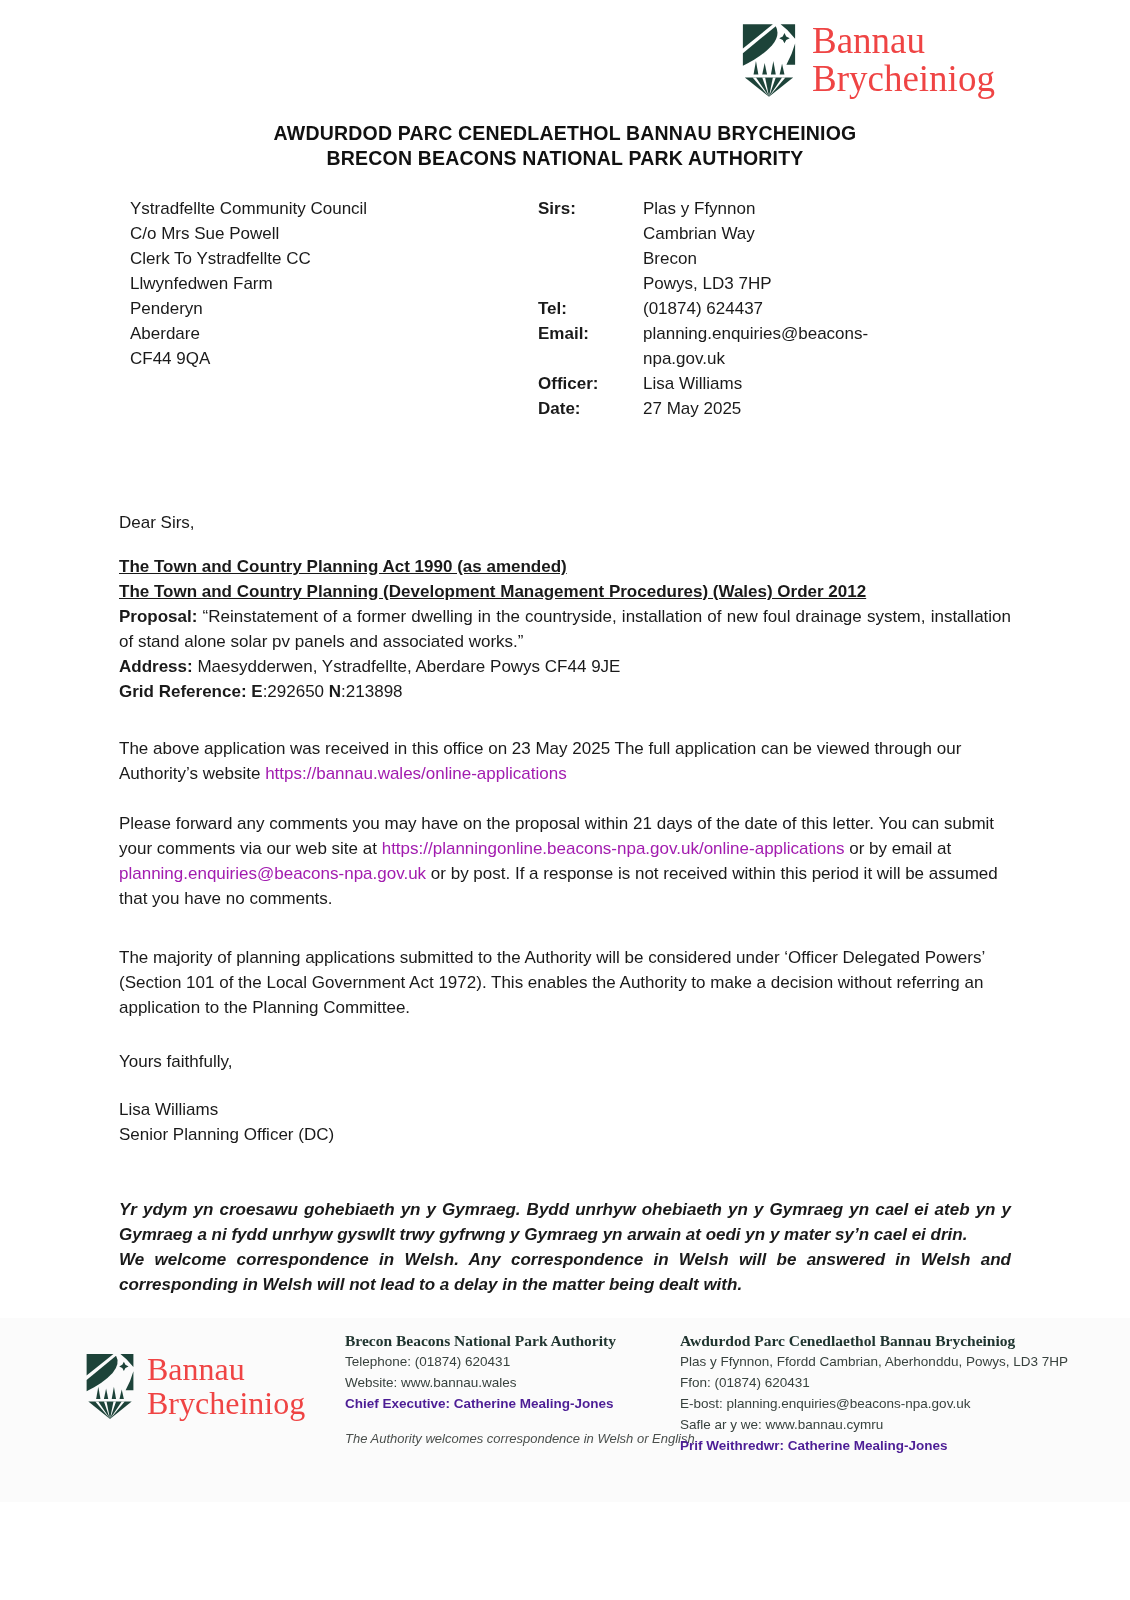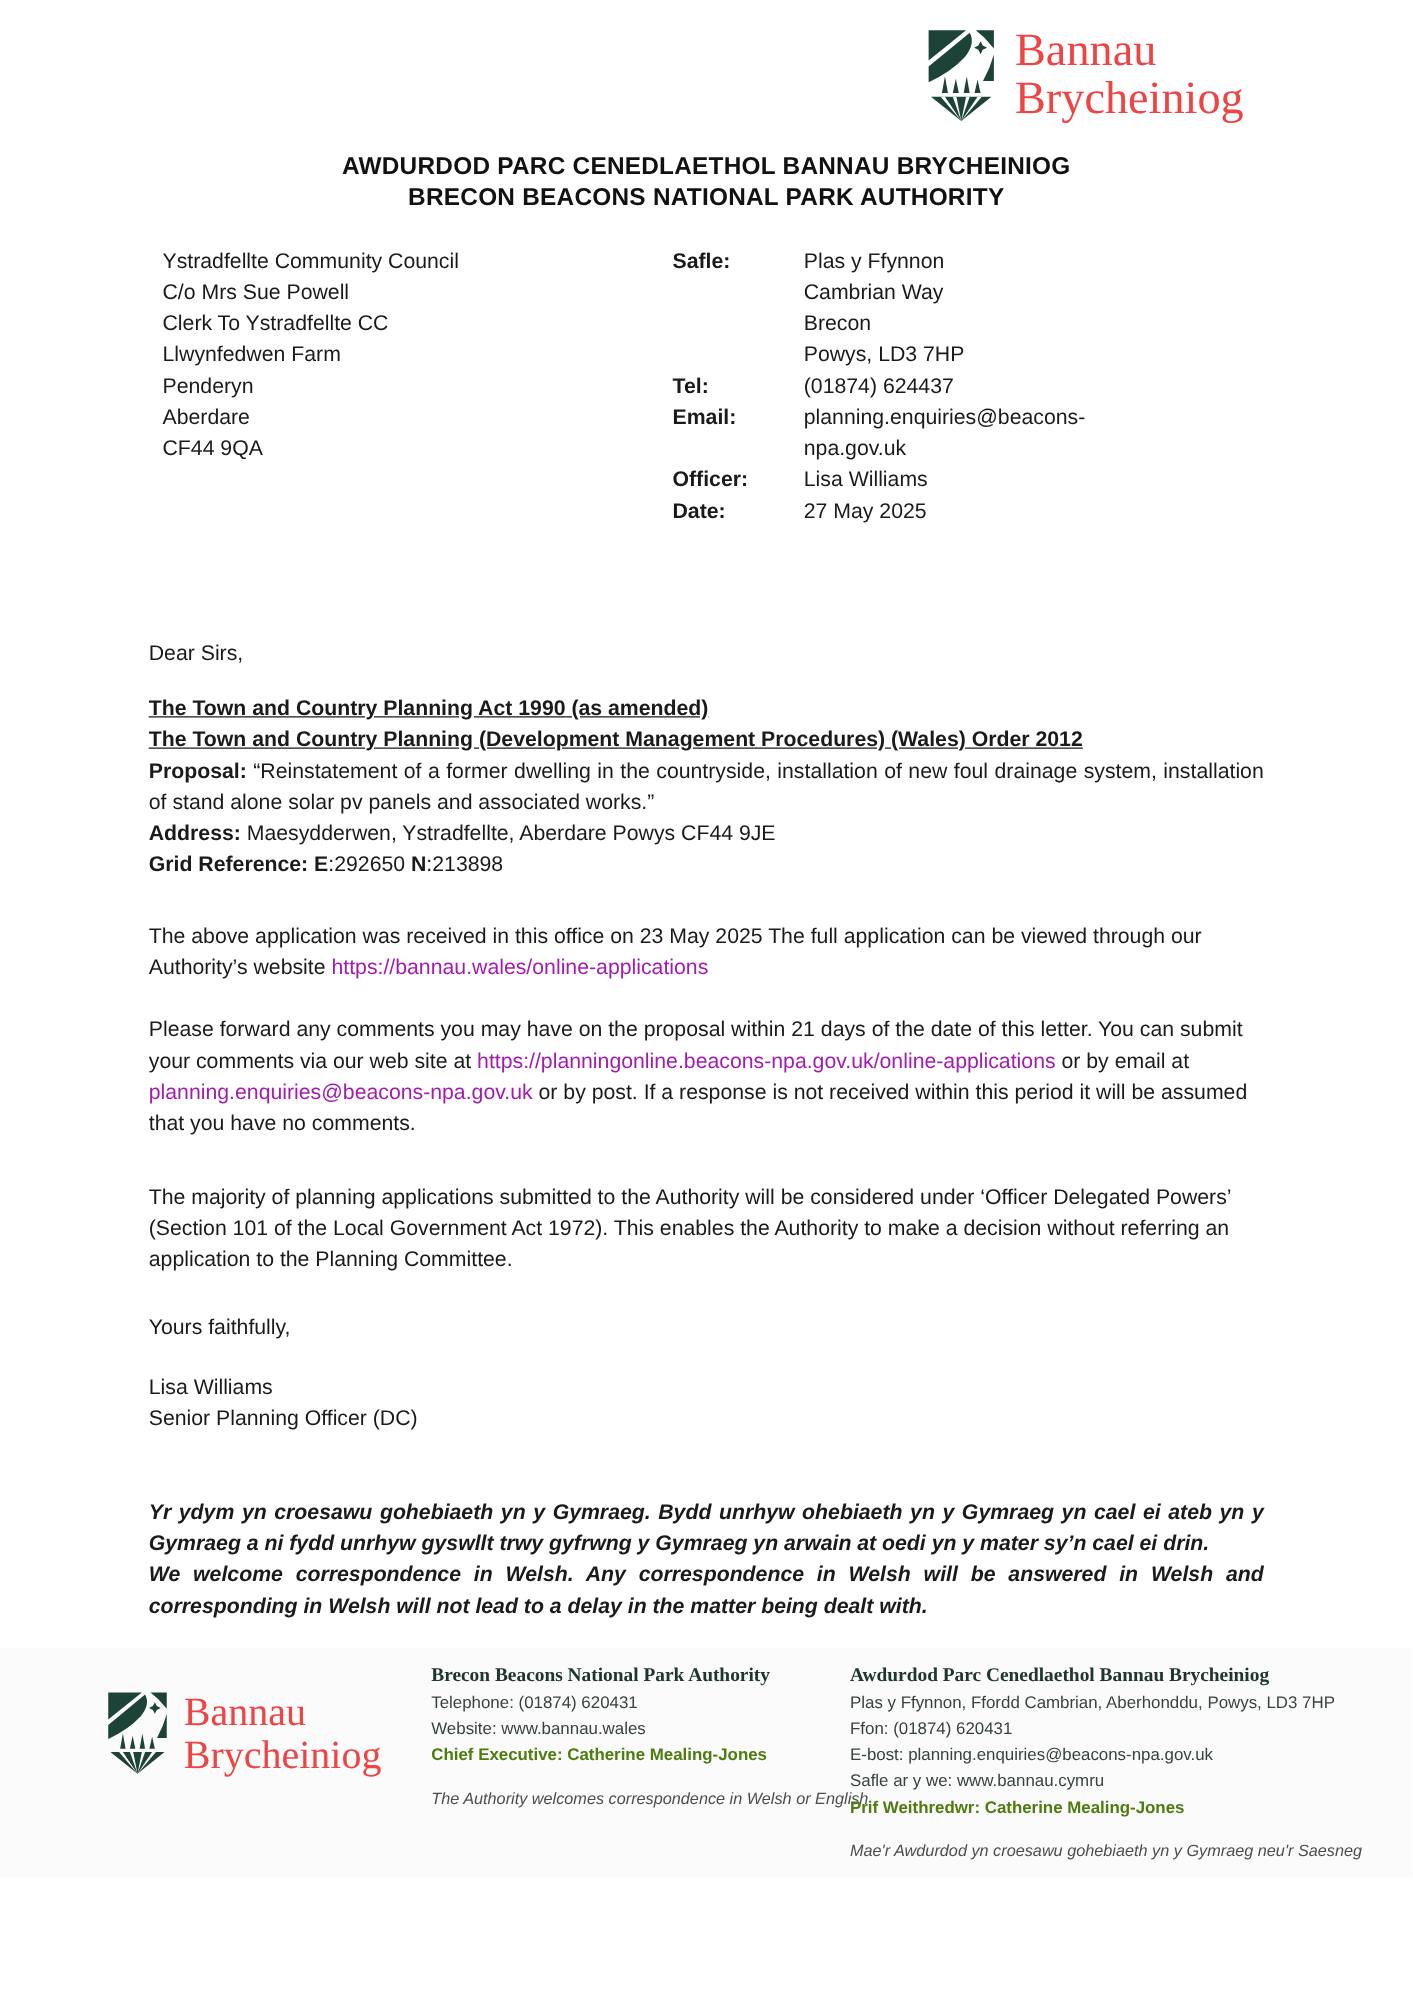--- a/index.html
+++ b/index.html
@@ -41,21 +41,21 @@
 
   
   .footer { top:1318px; left:0; width:1130px; height:184px; background:#fbfbfb; }
   .f-logo { position:absolute; left:84px; top:34px; display:flex; gap:11px; align-items:flex-start; }
   .f-logo .logo-icon { width:52px; height:68px; }
   .f-logo .logo-word { font-size:32px; line-height:34px; }
   .f-col { position:absolute; top:12px; font-size:13.5px; line-height:21px; color:#37413d; white-space:nowrap; }
   .f-en { left:345px; }
   .f-cy { left:680px; }
   .f-title { font-family:"Liberation Serif", serif; font-weight:bold; font-size:15.5px; color:#203530; }
-  .f-bold { font-weight:bold; color:#4d7c0f; }
+  .f-bold { font-weight:bold; color:#4c1d95; }
   .f-note { margin-top:14px; font-style:italic; font-size:13px; color:#4a4f4c; }
 </style>
 </head>
 <body>
 
 <svg width="0" height="0" style="position:absolute" aria-hidden="true">
   <symbol id="bb-shield" viewBox="0 0 60 78">
     <g fill="#1d4339">
       <path d="M3 2 H34 L3 27 Z"></path>
       <path d="M3 32 L37 4 Q42 13 33 24 Q22 36 3 45 Z"></path>
@@ -97,21 +97,21 @@
   <div class="vl">C/o Mrs Sue Powell</div>
   <div class="vl">Clerk To Ystradfellte CC</div>
   <div class="vl">Llwynfedwen Farm</div>
   <div class="vl">Penderyn</div>
   <div class="vl">Aberdare</div>
   <div class="vl">CF44 9QA</div>
 </div>
 
 <div class="meta abs">
   <div class="meta-row">
-    <span class="meta-label">Safle:</span>
+    <span class="meta-label">Sirs:</span>
     <span>
       <span class="vl">Plas y Ffynnon</span>
       <span class="vl">Cambrian Way</span>
       <span class="vl">Brecon</span>
       <span class="vl">Powys, LD3 7HP</span>
     </span>
   </div>
   <div class="meta-row">
     <span class="meta-label">Tel:</span>
     <span class="vl">(01874) 624437</span>
@@ -180,15 +180,14 @@
     <div class="f-note">The Authority welcomes correspondence in Welsh or English</div>
   </div>
 
   <div class="f-col f-cy">
     <div class="f-title">Awdurdod Parc Cenedlaethol Bannau Brycheiniog</div>
     <div>Plas y Ffynnon, Ffordd Cambrian, Aberhonddu, Powys, LD3 7HP</div>
     <div>Ffon: (01874) 620431</div>
     <div>E-bost: planning.enquiries@beacons-npa.gov.uk</div>
     <div>Safle ar y we: www.bannau.cymru</div>
     <div class="f-bold">Prif Weithredwr: Catherine Mealing-Jones</div>
-    <div class="f-note">Mae'r Awdurdod yn croesawu gohebiaeth yn y Gymraeg neu'r Saesneg</div>
   </div>
 </div>
 
 </body></html>

